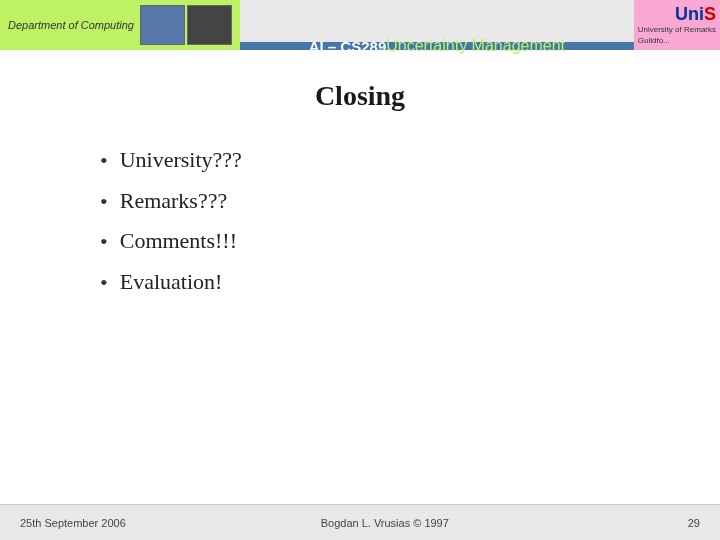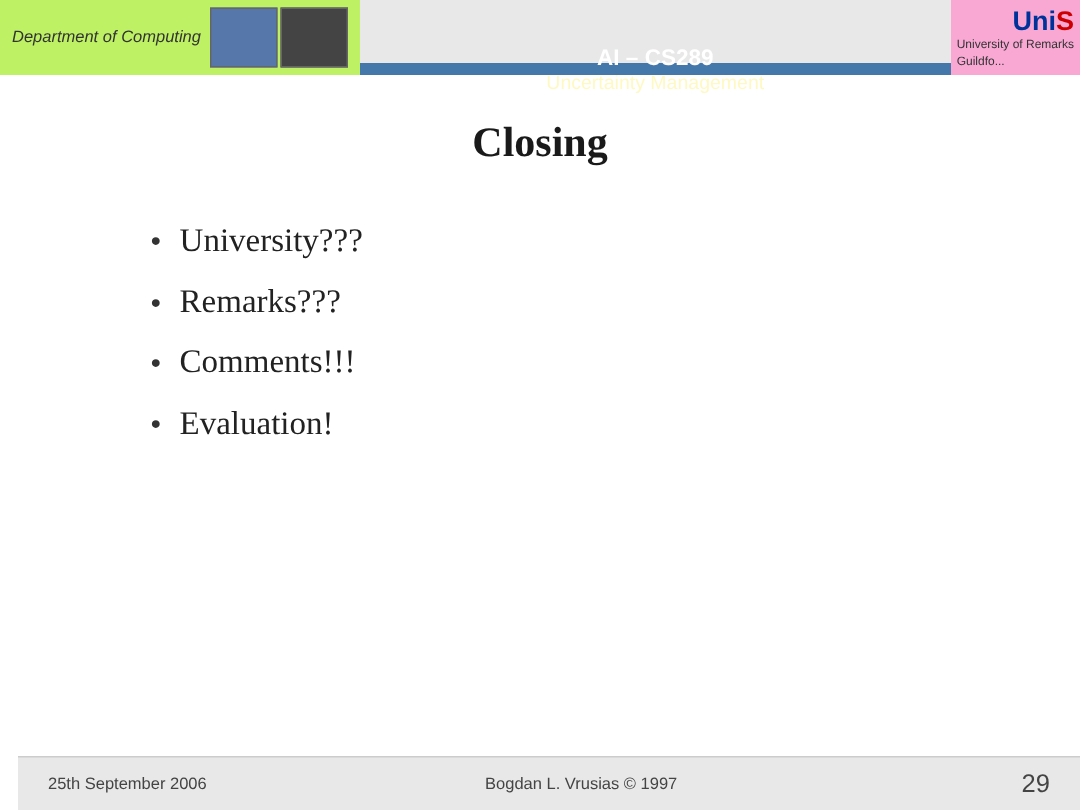--- a/index.html
+++ b/index.html
@@ -50,36 +50,36 @@
       background: #888;
       border: 1px solid #666;
     }
 
     .img-placeholder.blue { background: #5577aa; }
     .img-placeholder.dark { background: #444; }
 
     .header-center {
       flex: 1;
       display: flex;
-      flex-direction: column;
+      flex-direction: row;
       align-items: center;
       justify-content: center;
       background: #4477aa;
       margin-top: 42px;
     }
 
     .header-title {
       font-size: 15px;
       font-weight: bold;
       color: #ffffff;
     }
 
     .header-subtitle {
-      font-size: 13px;
-      color: #fef9c3;
+      font-size: 16px;
+      color: #bef264;
     }
 
     .header-right {
       display: flex;
       align-items: center;
       justify-content: center;
       min-width: 80px;
       background: #f9a8d4;
       padding: 4px;
     }
@@ -142,21 +142,21 @@
     .bullet-dot {
       font-size: 22px;
       line-height: 1.3;
       color: #333;
     }
 
     
     .footer {
       position: absolute;
       bottom: 0;
-      left: 12px;
+      left: 0;
       right: 0;
       height: 36px;
       background: #e8e8e8;
       display: flex;
       align-items: center;
       justify-content: space-between;
       padding: 0 20px;
       border-top: 1px solid #ccc;
     }
 
@@ -164,21 +164,21 @@
       font-size: 11px;
       color: #444;
     }
 
     .footer-center {
       font-size: 11px;
       color: #444;
     }
 
     .footer-right {
-      font-size: 17px;
+      font-size: 11px;
       color: #444;
       margin-left: 44px;
     }
   </style>
 </head>
 <body>
 
 <div class="header">
   <div class="header-left">
     <span class="header-left-text">Department of Computing</span>

